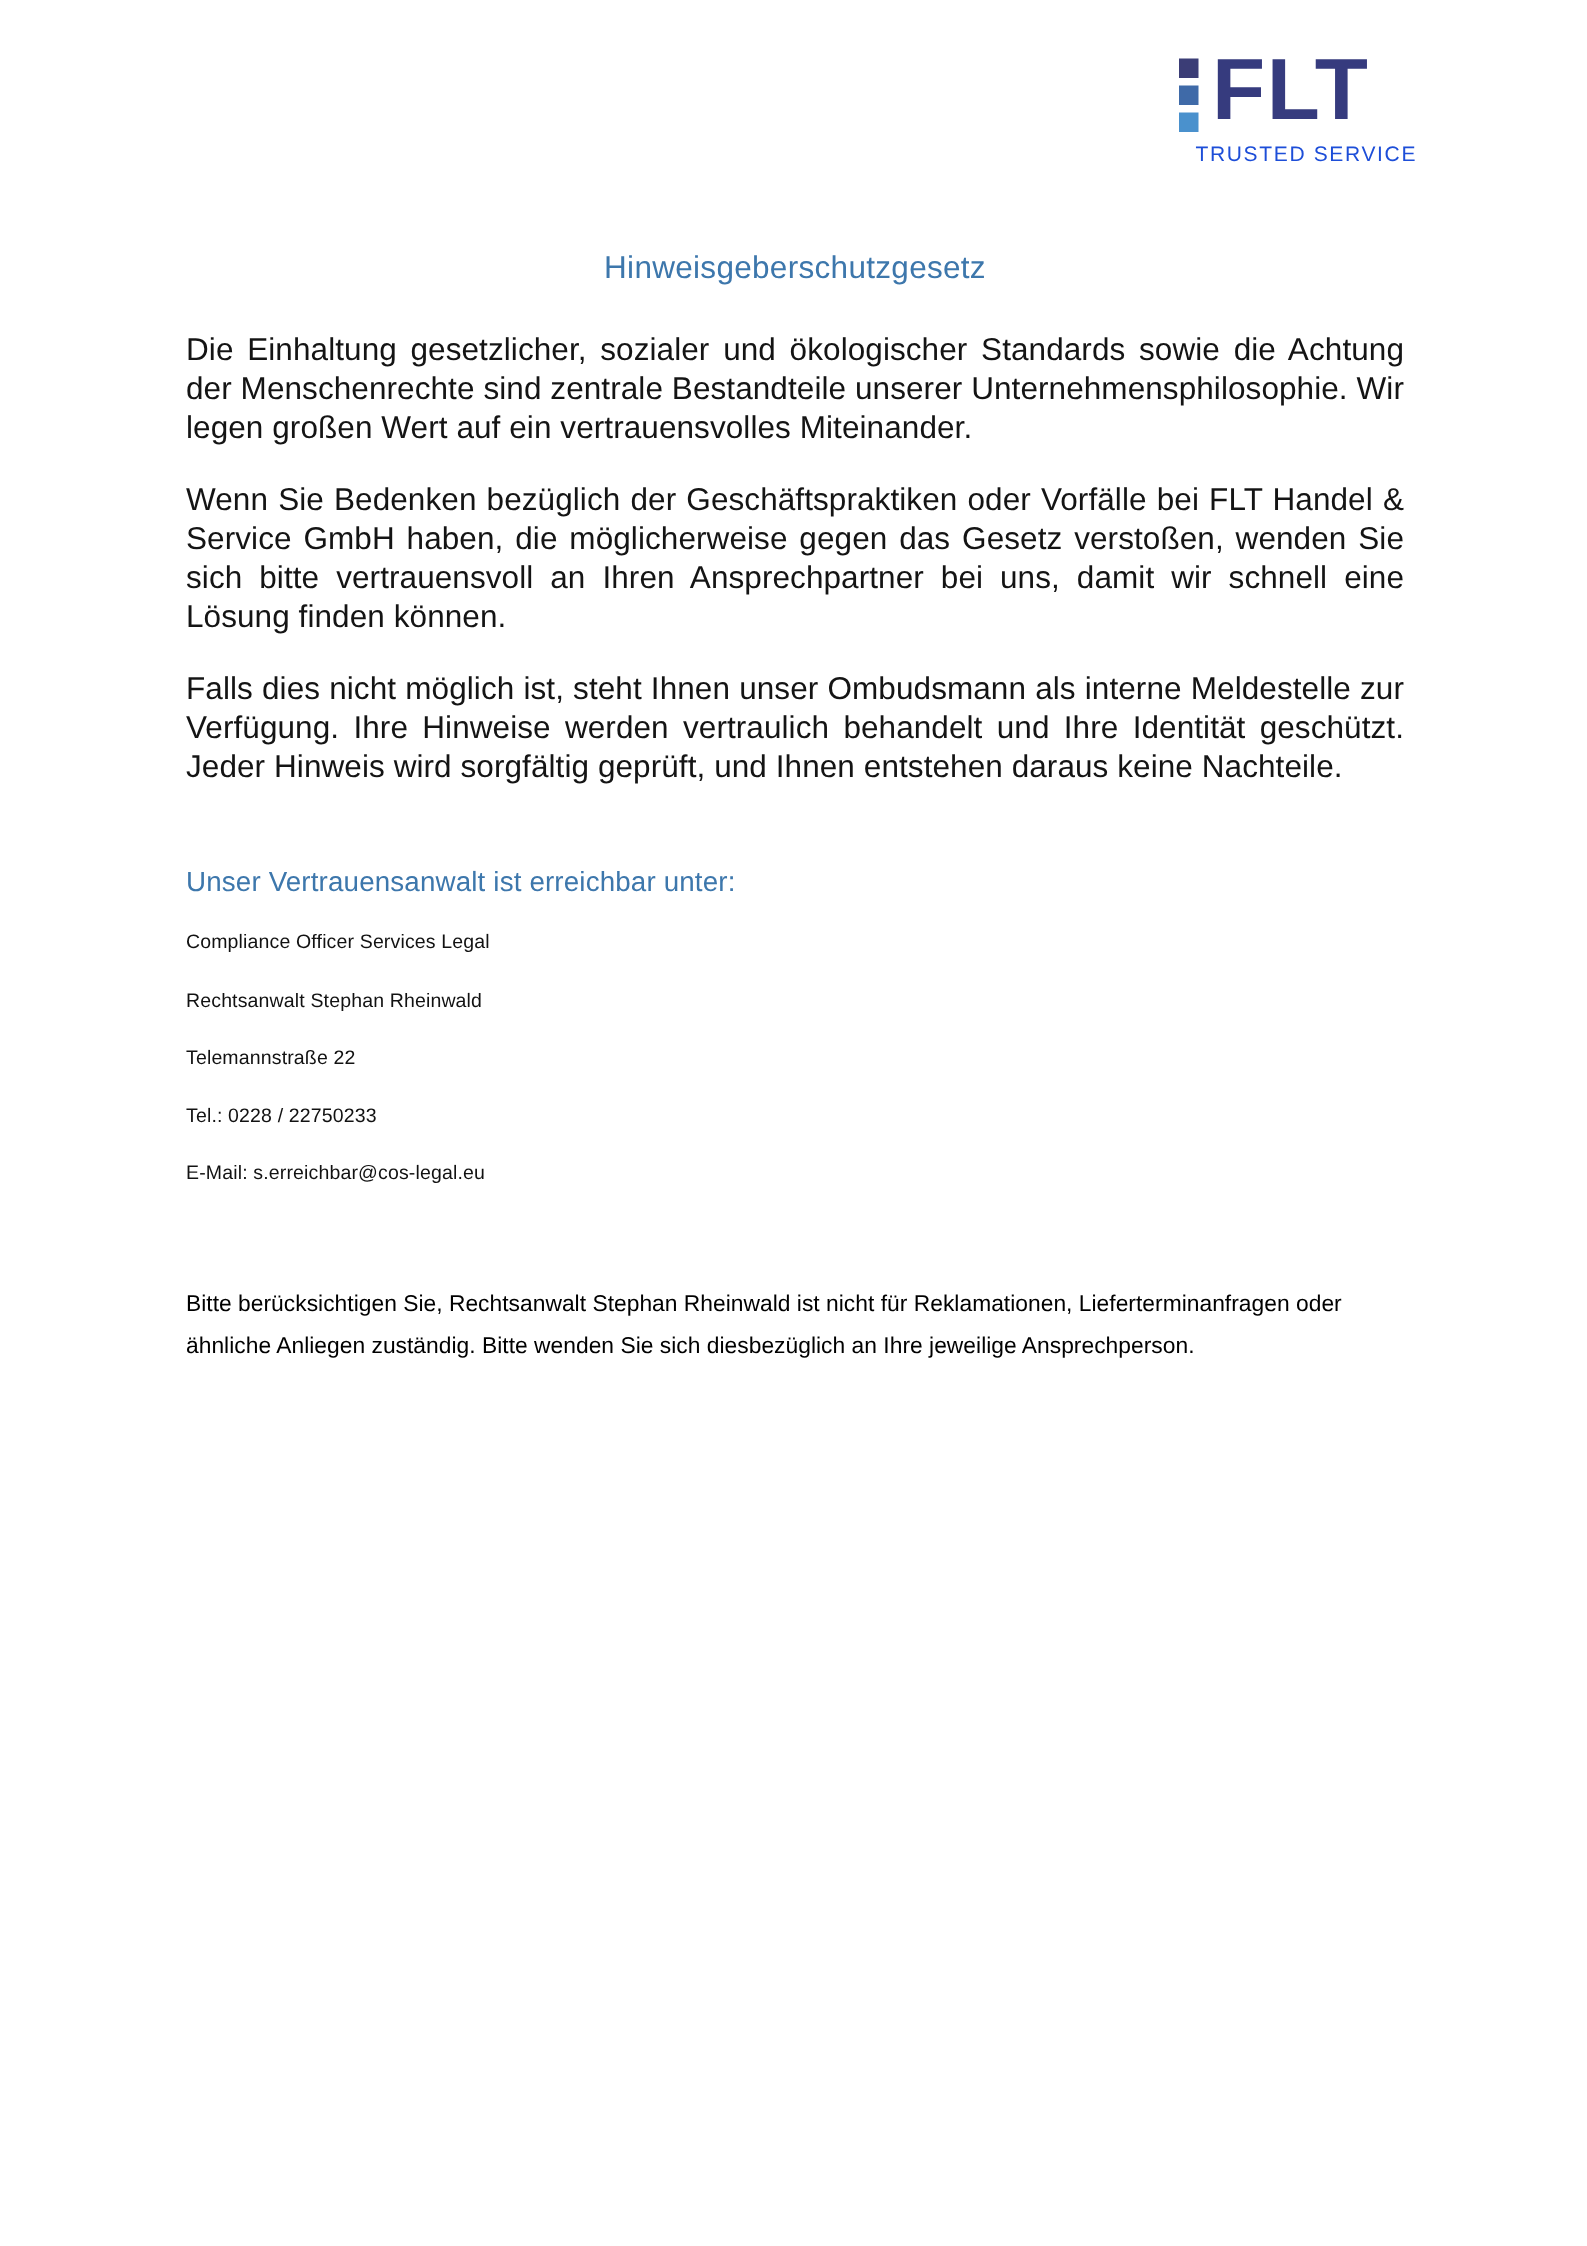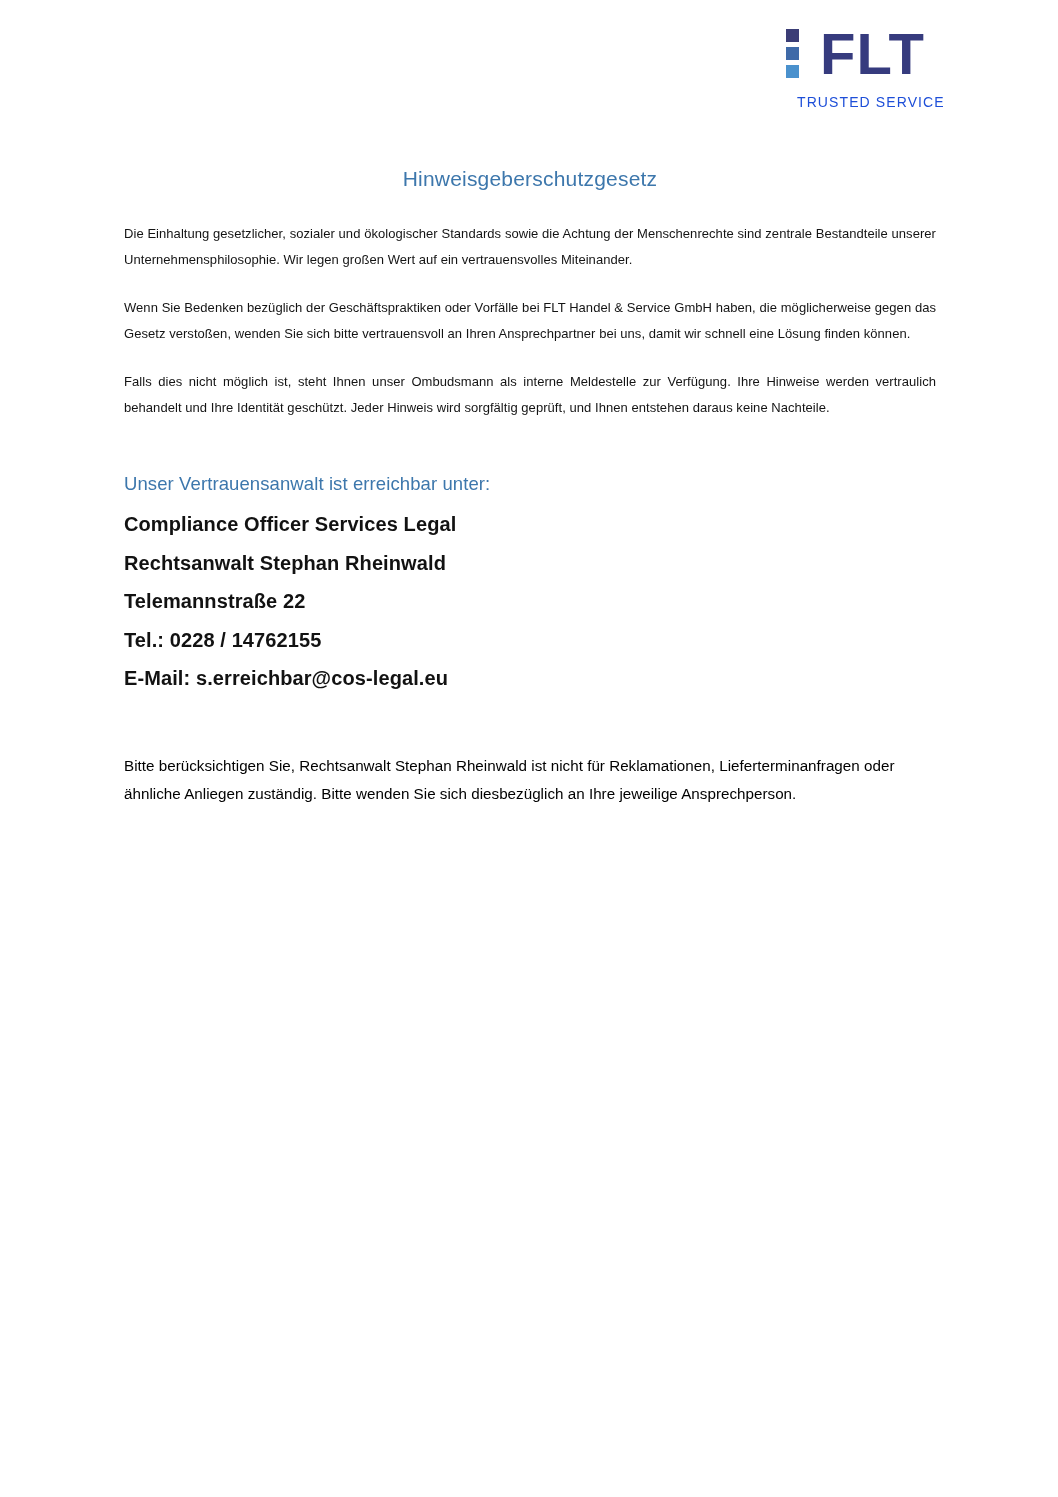--- a/index.html
+++ b/index.html
@@ -24,23 +24,22 @@
   
   .logo {
     position: absolute;
     top: 26px;
     left: 786px;
     width: 142px;
     height: 90px;
   }
   .logo-top {
     display: flex;
-    align-items: flex-start;
+    align-items: flex-end;
     height: 62px;
-    gap: 12px;
   }
   .logo-squares {
     display: flex;
     flex-direction: column;
     justify-content: flex-start;
     gap: 5px;
     padding-top: 3px;
     margin-right: 9px;
   }
   .logo-sq {
@@ -94,21 +93,21 @@
     font-family: "Liberation Sans", sans-serif;
     font-weight: normal;
     font-size: 21px;
     line-height: 32px;
     color: #3d77ac;
     letter-spacing: 0.2px;
   }
   .body-par {
     margin: 0;
     text-align: justify;
-    font-size: 13px;
+    font-size: 21px;
     line-height: 26px;
     color: #141414;
     letter-spacing: 0.05px;
   }
   .par-1 { margin-top: 26px; }
   .par-2 { margin-top: 22px; }
   .par-3 { margin-top: 22px; }
 
   .section-heading {
     margin: 0;
@@ -121,22 +120,22 @@
     letter-spacing: 0.1px;
   }
 
   .contact-block {
     margin: 0;
     padding: 0;
     list-style: none;
     padding-top: 18px;
   }
   .contact-line {
-    font-size: 20px;
-    font-weight: bold;
+    font-size: 13px;
+    font-weight: normal;
     line-height: 20px;
     color: #121212;
     margin-bottom: 18.5px;
     letter-spacing: 0.1px;
   }
 
   .footnote {
     margin: 0;
     padding-top: 45px;
     text-align: left;
@@ -173,20 +172,20 @@
     <p class="body-par par-1">Die Einhaltung gesetzlicher, sozialer und ökologischer Standards sowie die Achtung der Menschenrechte sind zentrale Bestandteile unserer Unternehmensphilosophie. Wir legen großen Wert auf ein vertrauensvolles Miteinander.</p>
     <p class="body-par par-2">Wenn Sie Bedenken bezüglich der Geschäftspraktiken oder Vorfälle bei FLT Handel &amp; Service GmbH haben, die möglicherweise gegen das Gesetz verstoßen, wenden Sie sich bitte vertrauensvoll an Ihren Ansprechpartner bei uns, damit wir schnell eine Lösung finden können.</p>
     <p class="body-par par-3">Falls dies nicht möglich ist, steht Ihnen unser Ombudsmann als interne Meldestelle zur Verfügung. Ihre Hinweise werden vertraulich behandelt und Ihre Identität geschützt. Jeder Hinweis wird sorgfältig geprüft, und Ihnen entstehen daraus keine Nachteile.</p>
 
     <h2 class="section-heading">Unser Vertrauensanwalt ist erreichbar unter:</h2>
 
     <ul class="contact-block">
       <li class="contact-line">Compliance Officer Services Legal</li>
       <li class="contact-line">Rechtsanwalt Stephan Rheinwald</li>
       <li class="contact-line">Telemannstraße 22</li>
-      <li class="contact-line">Tel.: 0228 / 14762155</li>
+      <li class="contact-line">Tel.: 0228 / 22750233</li>
       <li class="contact-line">E-Mail: s.erreichbar@cos-legal.eu</li>
     </ul>
 
     <p class="footnote">Bitte berücksichtigen Sie, Rechtsanwalt Stephan Rheinwald ist nicht für Reklamationen, Lieferterminanfragen oder ähnliche Anliegen zuständig. Bitte wenden Sie sich diesbezüglich an Ihre jeweilige Ansprechperson.</p>
 
   </div>
 </div>
 
 </body></html>

